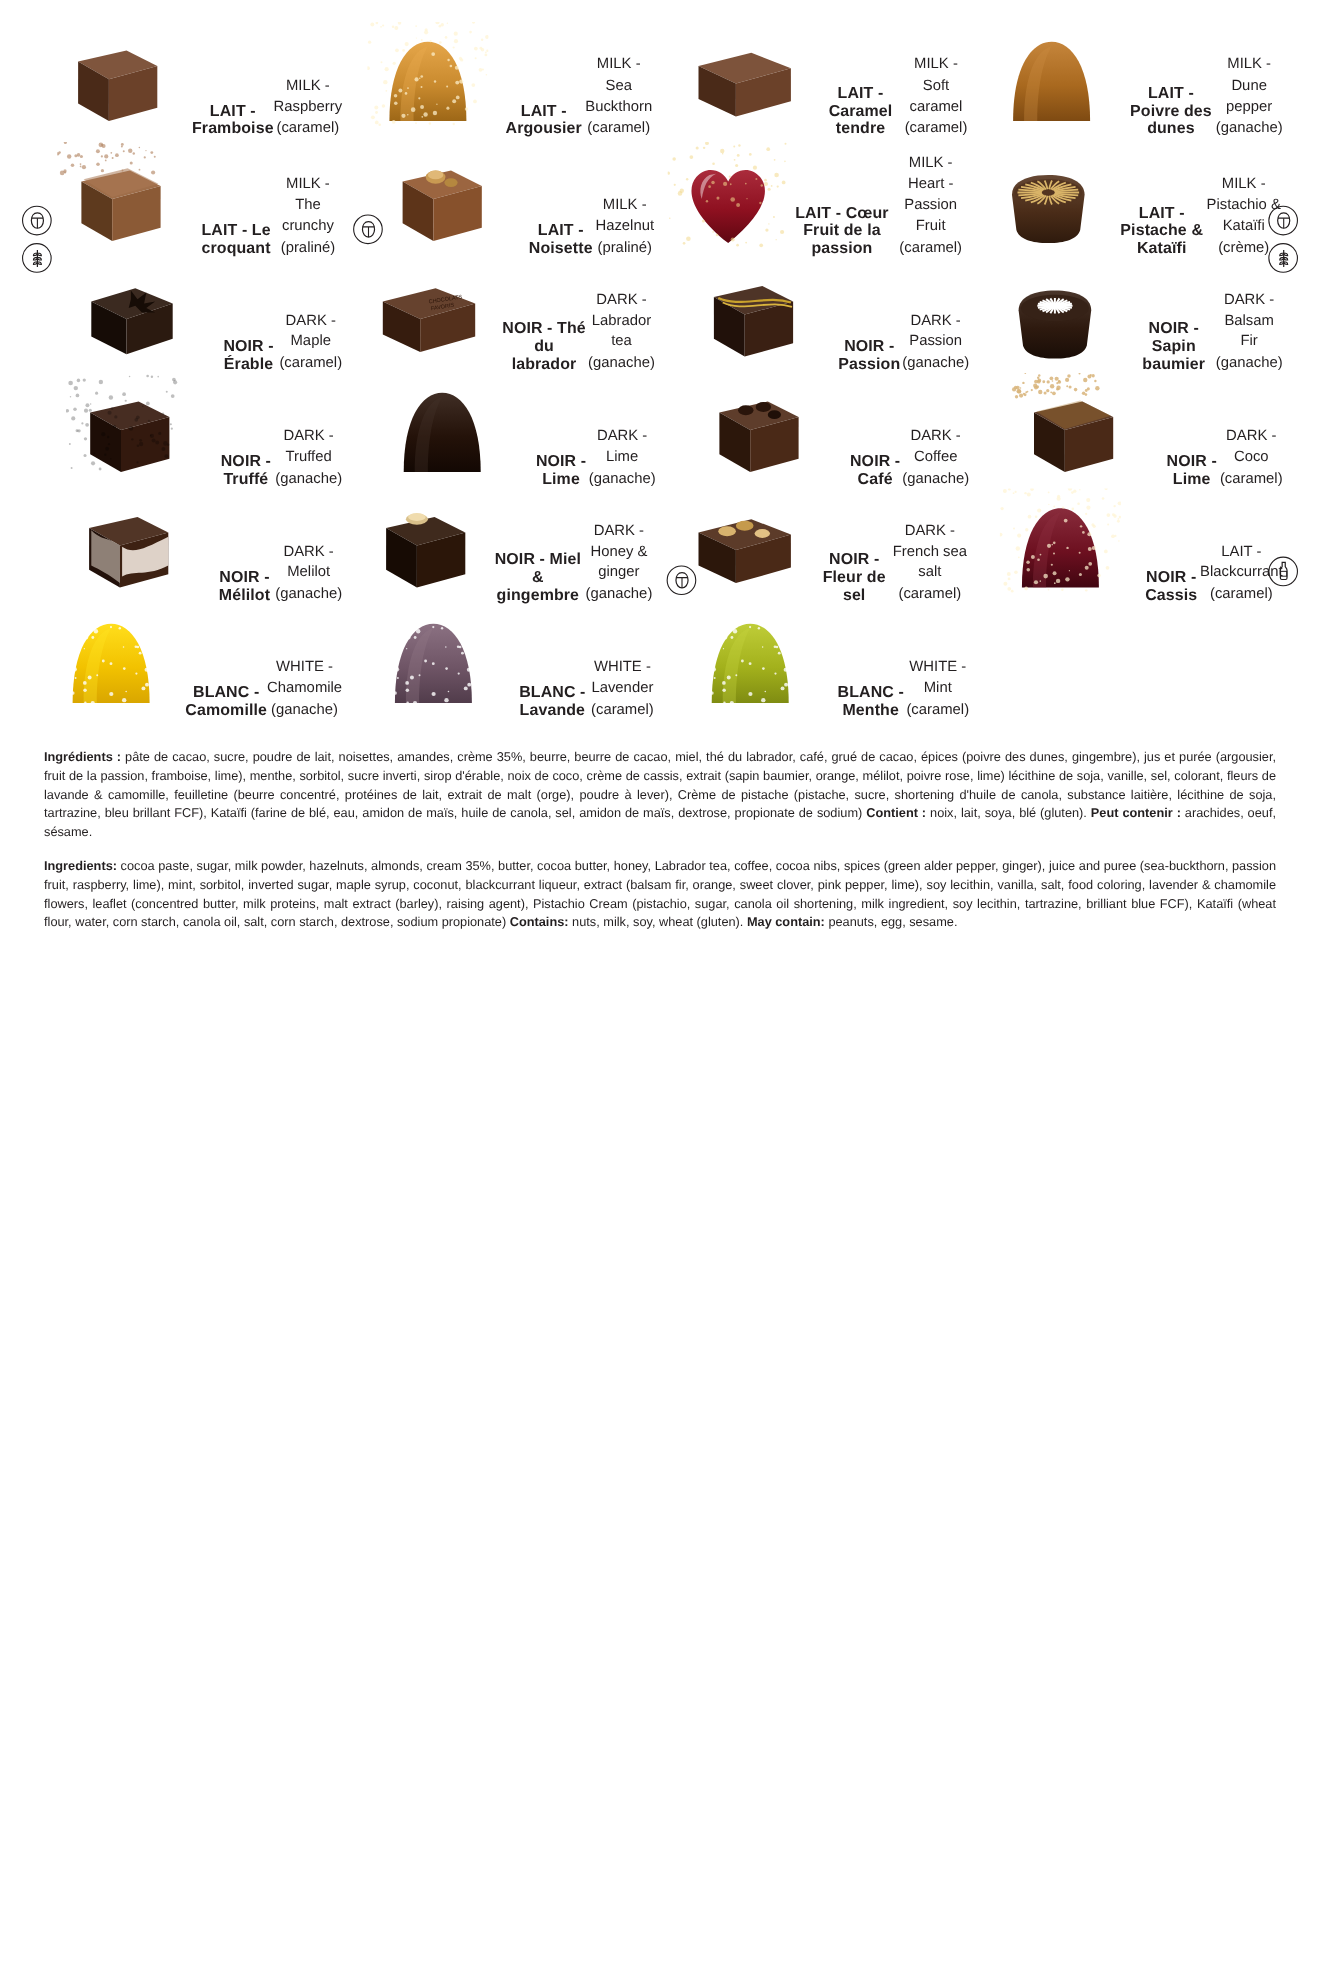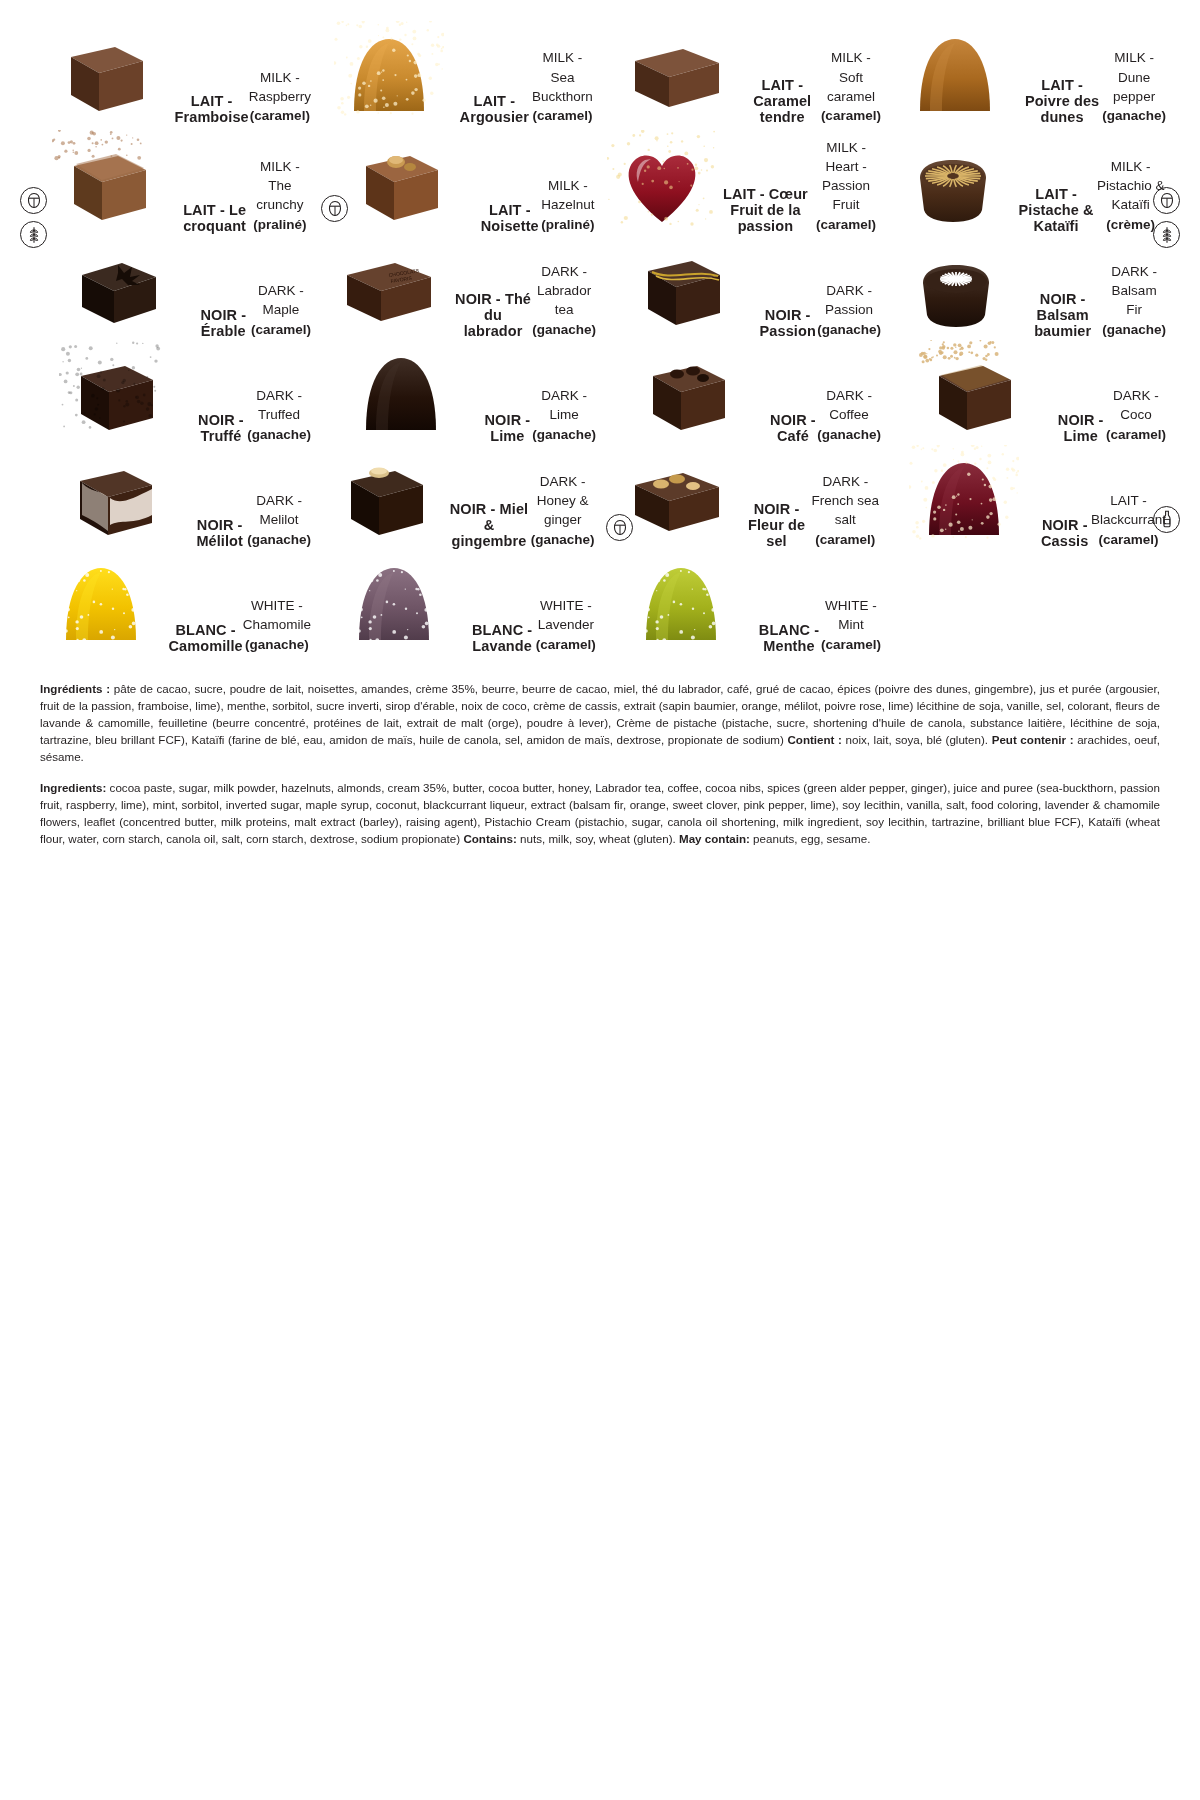--- a/index.html
+++ b/index.html
@@ -56,21 +56,20 @@
   }
   .name-en {
     font-size: 13.5px;
     color: #231f20;
     margin-top: 13px;
     text-align: center;
     line-height: 1.42;
   }
   .sub {
     display: block;
-    font-weight: bold;
   }
   .badges {
     position: absolute;
     display: flex;
     flex-direction: column;
     gap: 7px;
     top: 62px;
   }
   .badges.left { left: -10px; }
   .badges.inline-left { left: 6px; top: 70px; }
@@ -601,21 +600,21 @@
                 <path d="M55,44 L50.85889527835967,37.238519215976524" stroke="#ffffff" stroke-width="1.8"></path>
                 <path d="M55,44 L55,37" stroke="#ffffff" stroke-width="1.8"></path>
                 <path d="M55,44 L59.141104721640325,37.238519215976524" stroke="#ffffff" stroke-width="1.8"></path>
                 <path d="M55,44 L63,37.93782217350893" stroke="#ffffff" stroke-width="1.8"></path>
                 <path d="M55,44 L66.31370849898475,39.05025253169417" stroke="#ffffff" stroke-width="1.8"></path>
                 <path d="M55,44 L68.85640646055101,40.5" stroke="#ffffff" stroke-width="1.8"></path>
                 <path d="M55,44 L70.4548132206251,42.188266684282354" stroke="#ffffff" stroke-width="1.8"></path>
                 <ellipse cx="55" cy="44" rx="5" ry="2.6" fill="#fff"></ellipse>
               </svg></div>
           </div>
-          <div class="name-fr">NOIR - Balsam baumier</div>
+          <div class="name-fr">NOIR - Sapin baumier</div>
           <div class="name-en"><span>DARK - Balsam Fir</span><span class="sub">(ganache)</span></div>
         </div>
       </div>
       <div class="row">
         <div class="cell">
           <div class="choc-wrap">
             <div class="choc"><svg width="110" height="100" viewBox="0 0 110 100">
                 <defs>
                   <linearGradient id="g1103516869" x1="0" y1="0" x2="0" y2="1">
                     <stop offset="0%" stop-color="#4f352a"></stop>

